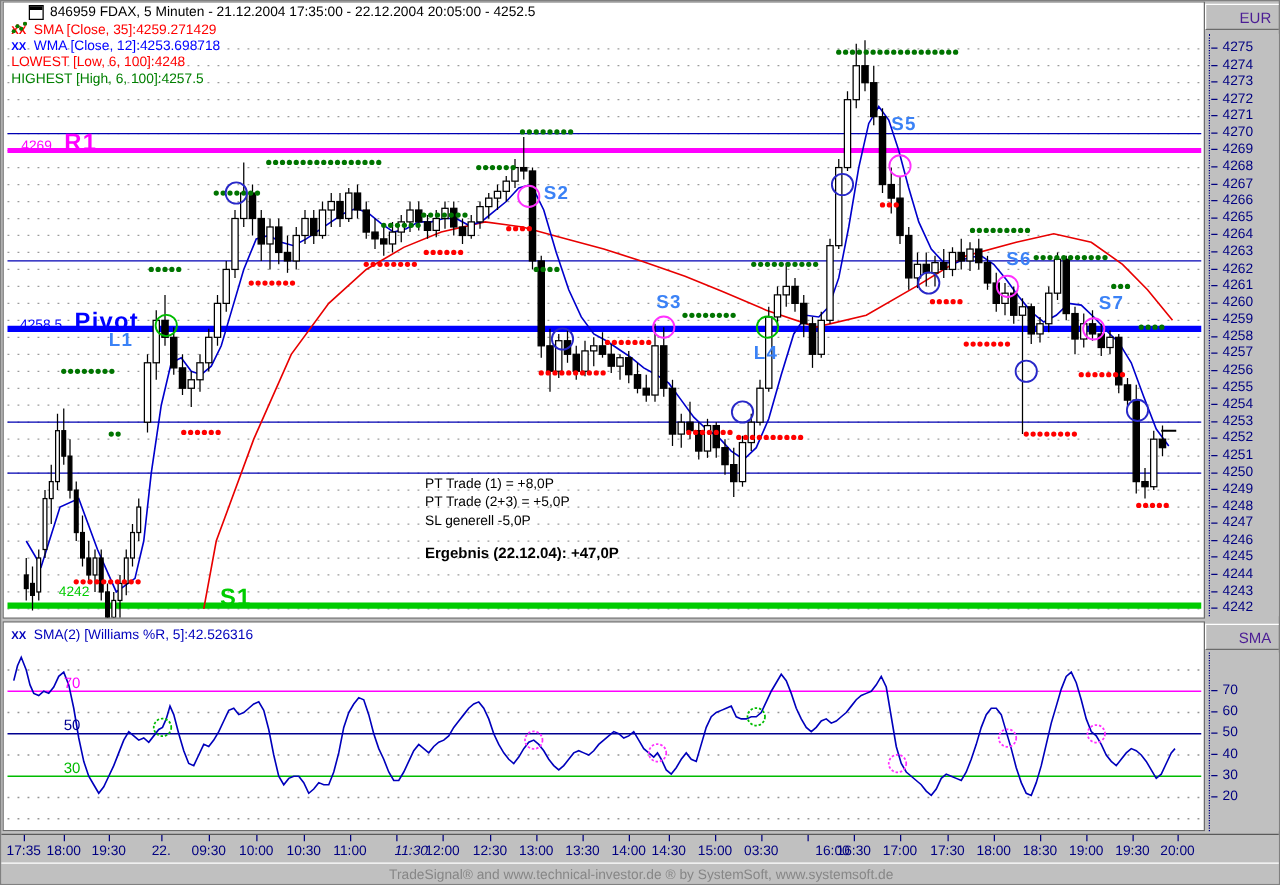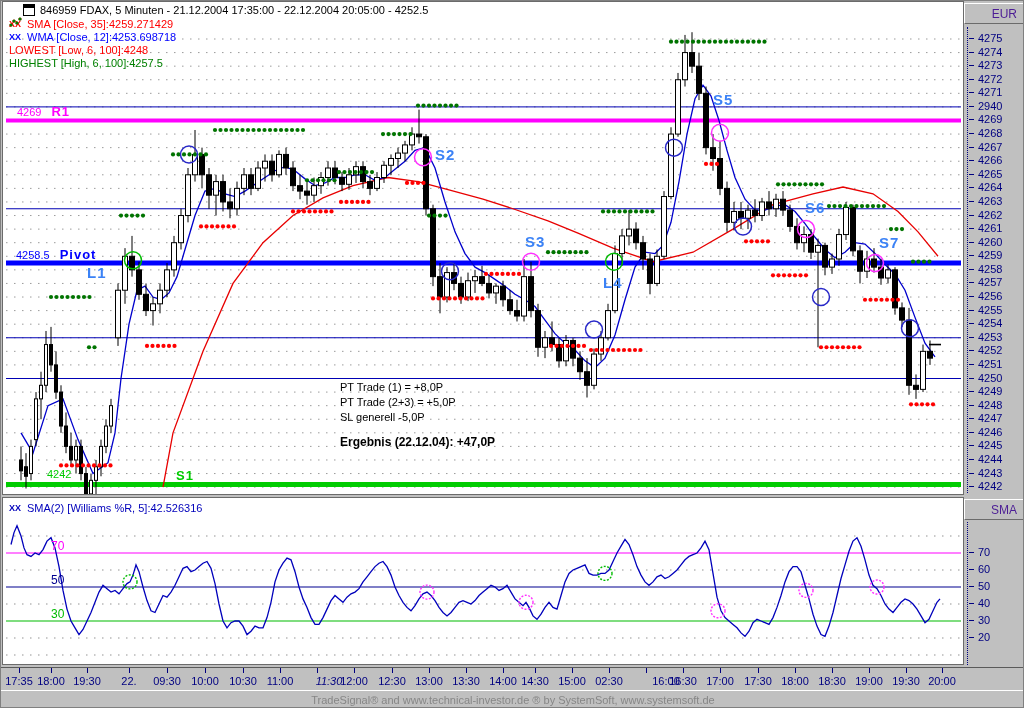--- a/index.html
+++ b/index.html
@@ -13,21 +13,21 @@
   svg{position:absolute;left:0;top:0;}
   .overlay{position:absolute;left:0;top:0;width:100%;height:100%;pointer-events:none;}
   .titlebar{position:absolute;left:20px;top:2px;display:flex;align-items:flex-end;gap:5px;}
   .win-icon{width:10px;height:10px;border:1px solid #000;background:#fff;position:relative;display:inline-block;}
   .win-icon:before{content:"";position:absolute;left:0;top:0;right:0;height:3px;background:#000;}
   .title-text{font-size:11px;color:#000;white-space:nowrap;}
   .legend{position:absolute;left:6px;top:15px;}
   .legend-row{display:flex;align-items:center;gap:4px;height:13px;}
   .legend-text{font-size:11px;white-space:nowrap;}
   .lvl-label{position:absolute;font-size:11px;white-space:nowrap;}
-  .lvl-label b{font-size:13px;margin-left:10px;letter-spacing:1px;}
+  .lvl-label b{font-size:19px;margin-left:10px;letter-spacing:1px;}
   .trade-label{position:absolute;font-size:15px;font-weight:bold;color:#3b82f6;letter-spacing:1px;}
   .anno{position:absolute;font-size:11px;color:#000;line-height:15px;white-space:pre;}
   .anno-result{position:absolute;font-size:12px;font-weight:bold;color:#000;white-space:pre;}
   .axis-strip{position:absolute;background:#c0c0c0;border-left:1px dotted #000080;}
   #price-axis{left:966px;top:26px;width:58px;height:466px;}
   #osc-axis{left:966px;top:521px;width:58px;height:143px;}
   .axis-header{position:absolute;left:963px;width:60px;height:21px;background:#c0c0c0;
       border-top:1px solid #ffffff;border-left:1px solid #ffffff;
       border-right:1px solid #6b6b6b;border-bottom:1px solid #6b6b6b;
       color:#4c1d95;font-size:12px;text-align:right;padding:3px 6px 0 0;box-sizing:border-box;}
@@ -717,21 +717,21 @@
       <div class="tick-label" style="left: 10px; top: 5px;">4275</div>
       <div class="tick-dash" style="left: 1px; top: 24.58px;"></div>
       <div class="tick-label" style="left: 10px; top: 18.58px;">4274</div>
       <div class="tick-dash" style="left: 1px; top: 38.16px;"></div>
       <div class="tick-label" style="left: 10px; top: 32.16px;">4273</div>
       <div class="tick-dash" style="left: 1px; top: 51.74px;"></div>
       <div class="tick-label" style="left: 10px; top: 45.74px;">4272</div>
       <div class="tick-dash" style="left: 1px; top: 65.32px;"></div>
       <div class="tick-label" style="left: 10px; top: 59.32px;">4271</div>
       <div class="tick-dash" style="left: 1px; top: 78.9px;"></div>
-      <div class="tick-label" style="left: 10px; top: 72.9px;">2940</div>
+      <div class="tick-label" style="left: 10px; top: 72.9px;">4270</div>
       <div class="tick-dash" style="left: 1px; top: 92.48px;"></div>
       <div class="tick-label" style="left: 10px; top: 86.48px;">4269</div>
       <div class="tick-dash" style="left: 1px; top: 106.06px;"></div>
       <div class="tick-label" style="left: 10px; top: 100.06px;">4268</div>
       <div class="tick-dash" style="left: 1px; top: 119.64px;"></div>
       <div class="tick-label" style="left: 10px; top: 113.64px;">4267</div>
       <div class="tick-dash" style="left: 1px; top: 133.22px;"></div>
       <div class="tick-label" style="left: 10px; top: 127.22px;">4266</div>
       <div class="tick-dash" style="left: 1px; top: 146.8px;"></div>
       <div class="tick-label" style="left: 10px; top: 140.8px;">4265</div>
@@ -826,21 +826,21 @@
       <div class="time-label" style="left: 428px;">13:00</div>
       <div class="time-tick" style="left: 465px;"></div>
       <div class="time-label" style="left: 465px;">13:30</div>
       <div class="time-tick" style="left: 502px;"></div>
       <div class="time-label" style="left: 502px;">14:00</div>
       <div class="time-tick" style="left: 534px;"></div>
       <div class="time-label" style="left: 534px;">14:30</div>
       <div class="time-tick" style="left: 571px;"></div>
       <div class="time-label" style="left: 571px;">15:00</div>
       <div class="time-tick" style="left: 608px;"></div>
-      <div class="time-label" style="left: 608px;">02:30</div>
+      <div class="time-label" style="left: 608px;">03:30</div>
       <div class="time-tick" style="left: 645px;"></div>
       <div class="time-label" style="left: 645px; margin-left: 20px;">16:00</div>
       <div class="time-tick" style="left: 682px;"></div>
       <div class="time-label" style="left: 682px;">16:30</div>
       <div class="time-tick" style="left: 719px;"></div>
       <div class="time-label" style="left: 719px;">17:00</div>
       <div class="time-tick" style="left: 757px;"></div>
       <div class="time-label" style="left: 757px;">17:30</div>
       <div class="time-tick" style="left: 794px;"></div>
       <div class="time-label" style="left: 794px;">18:00</div>

